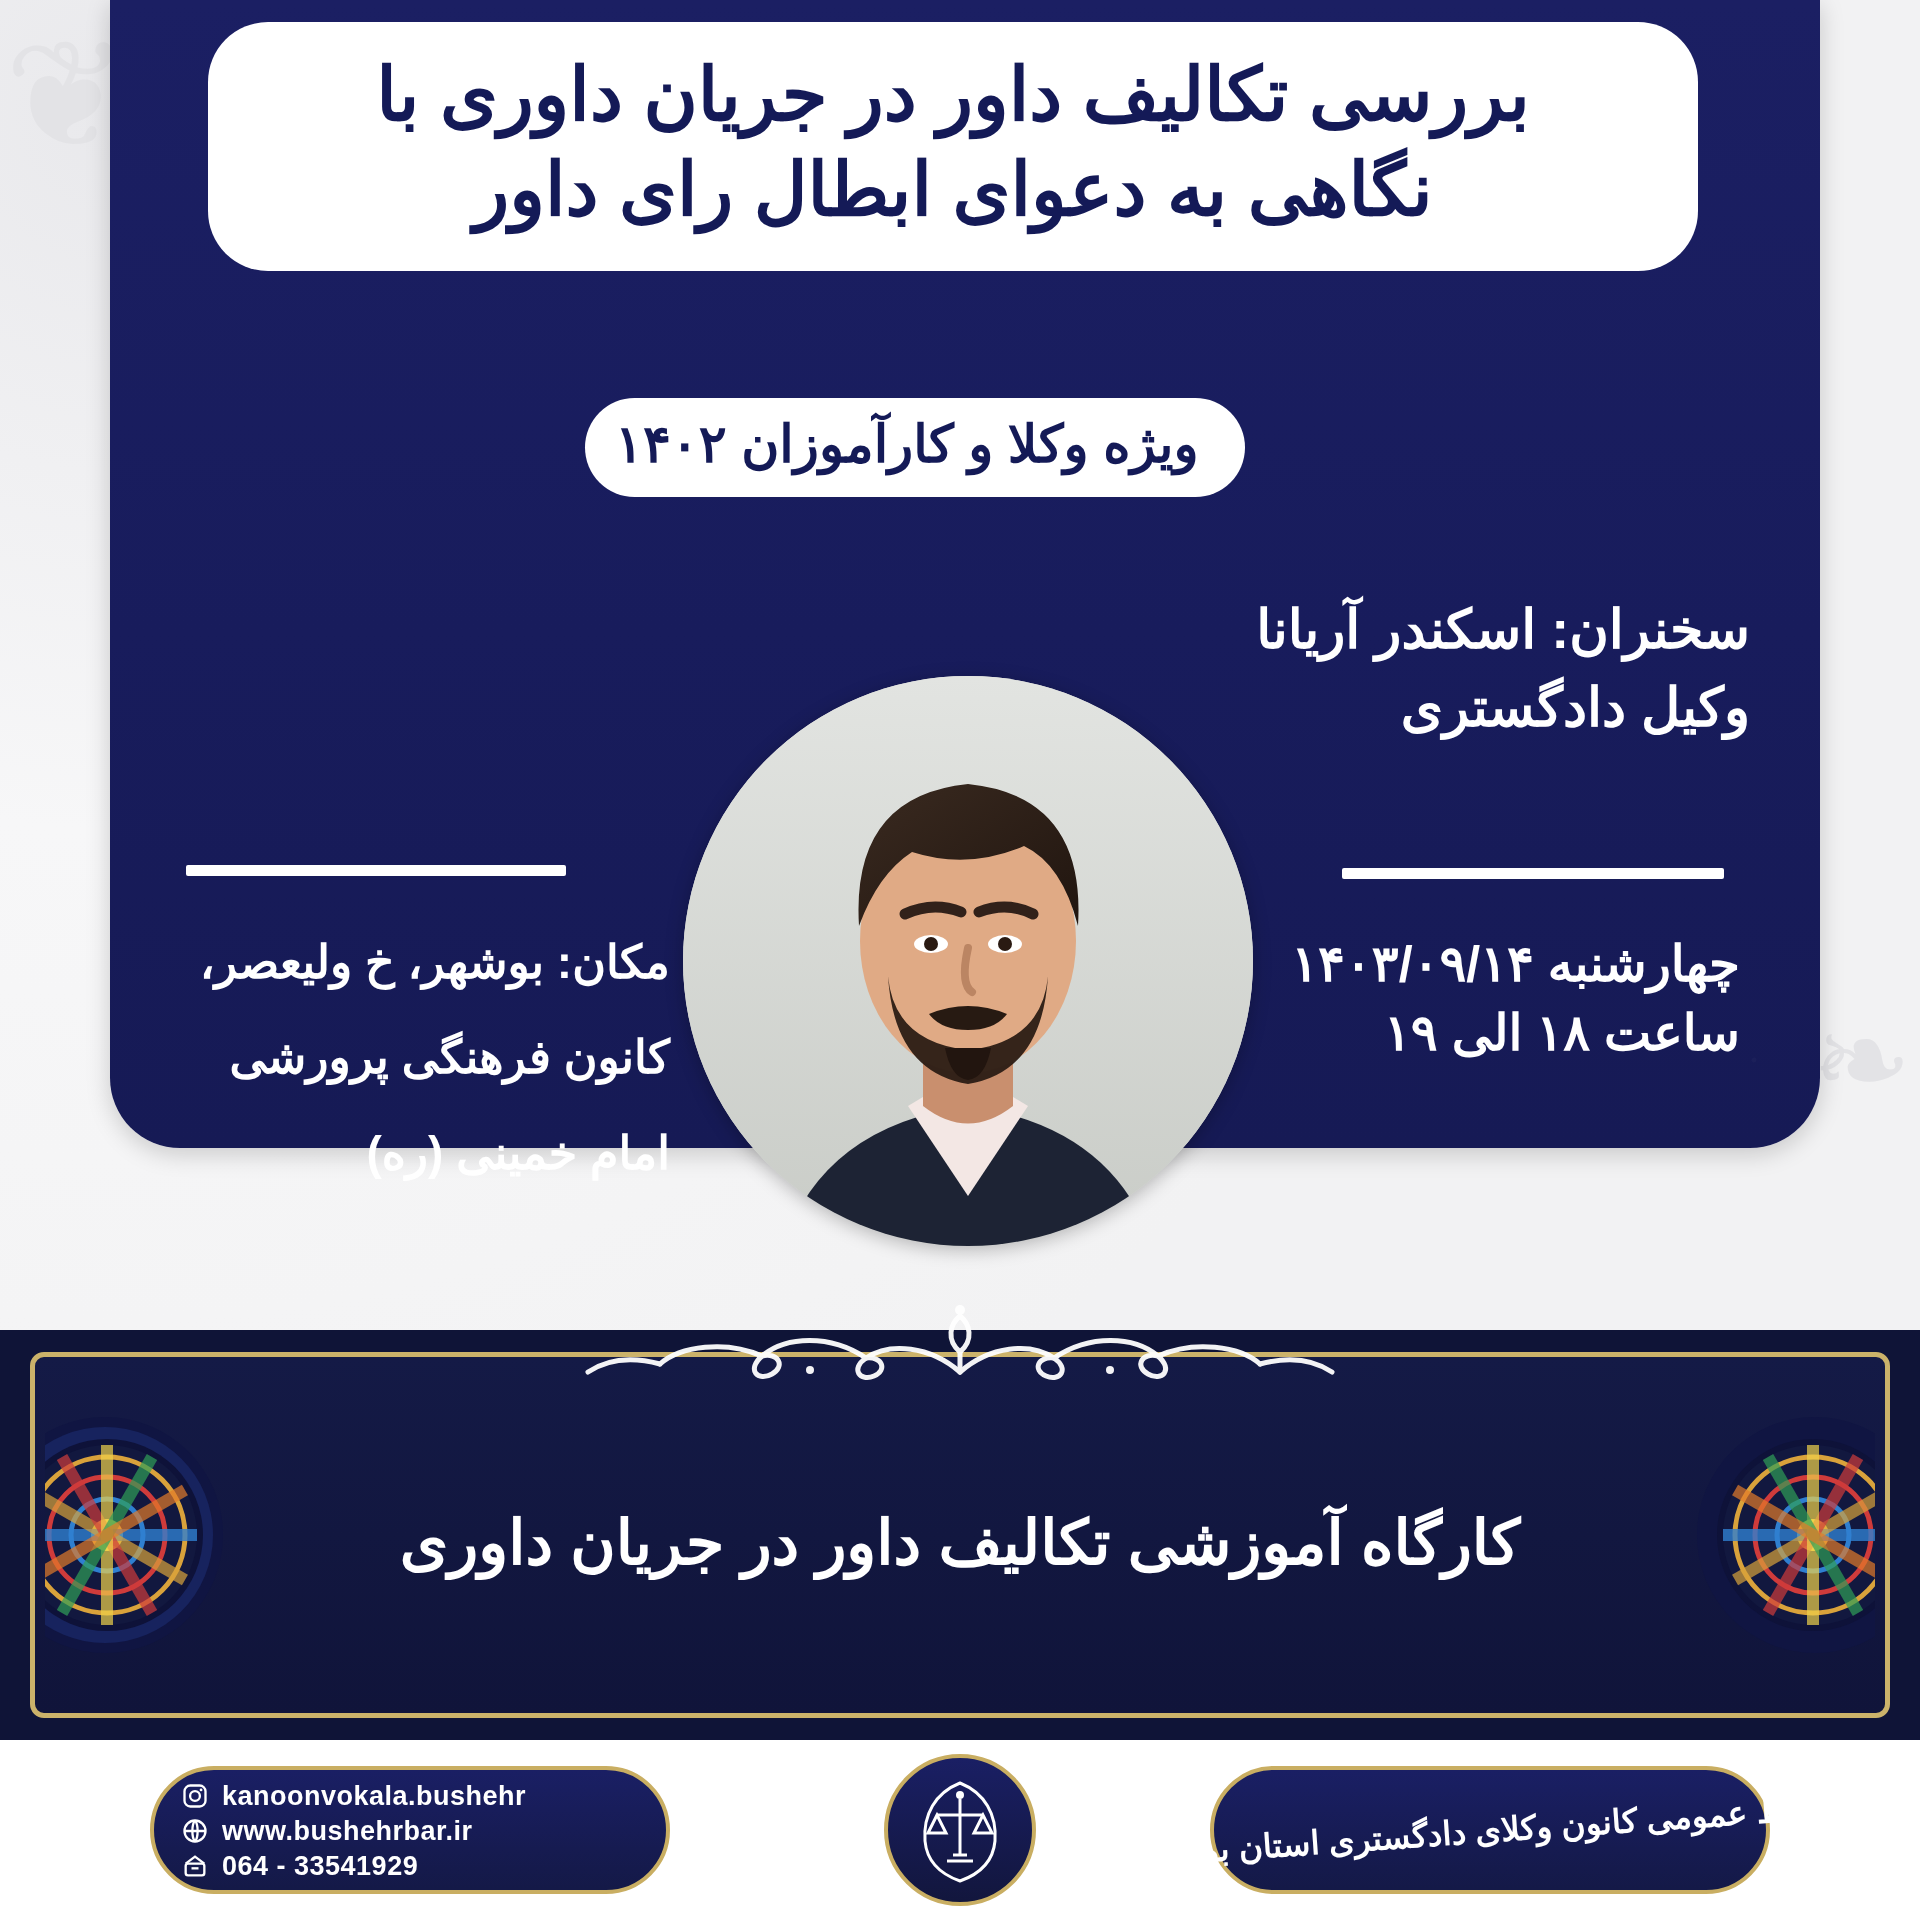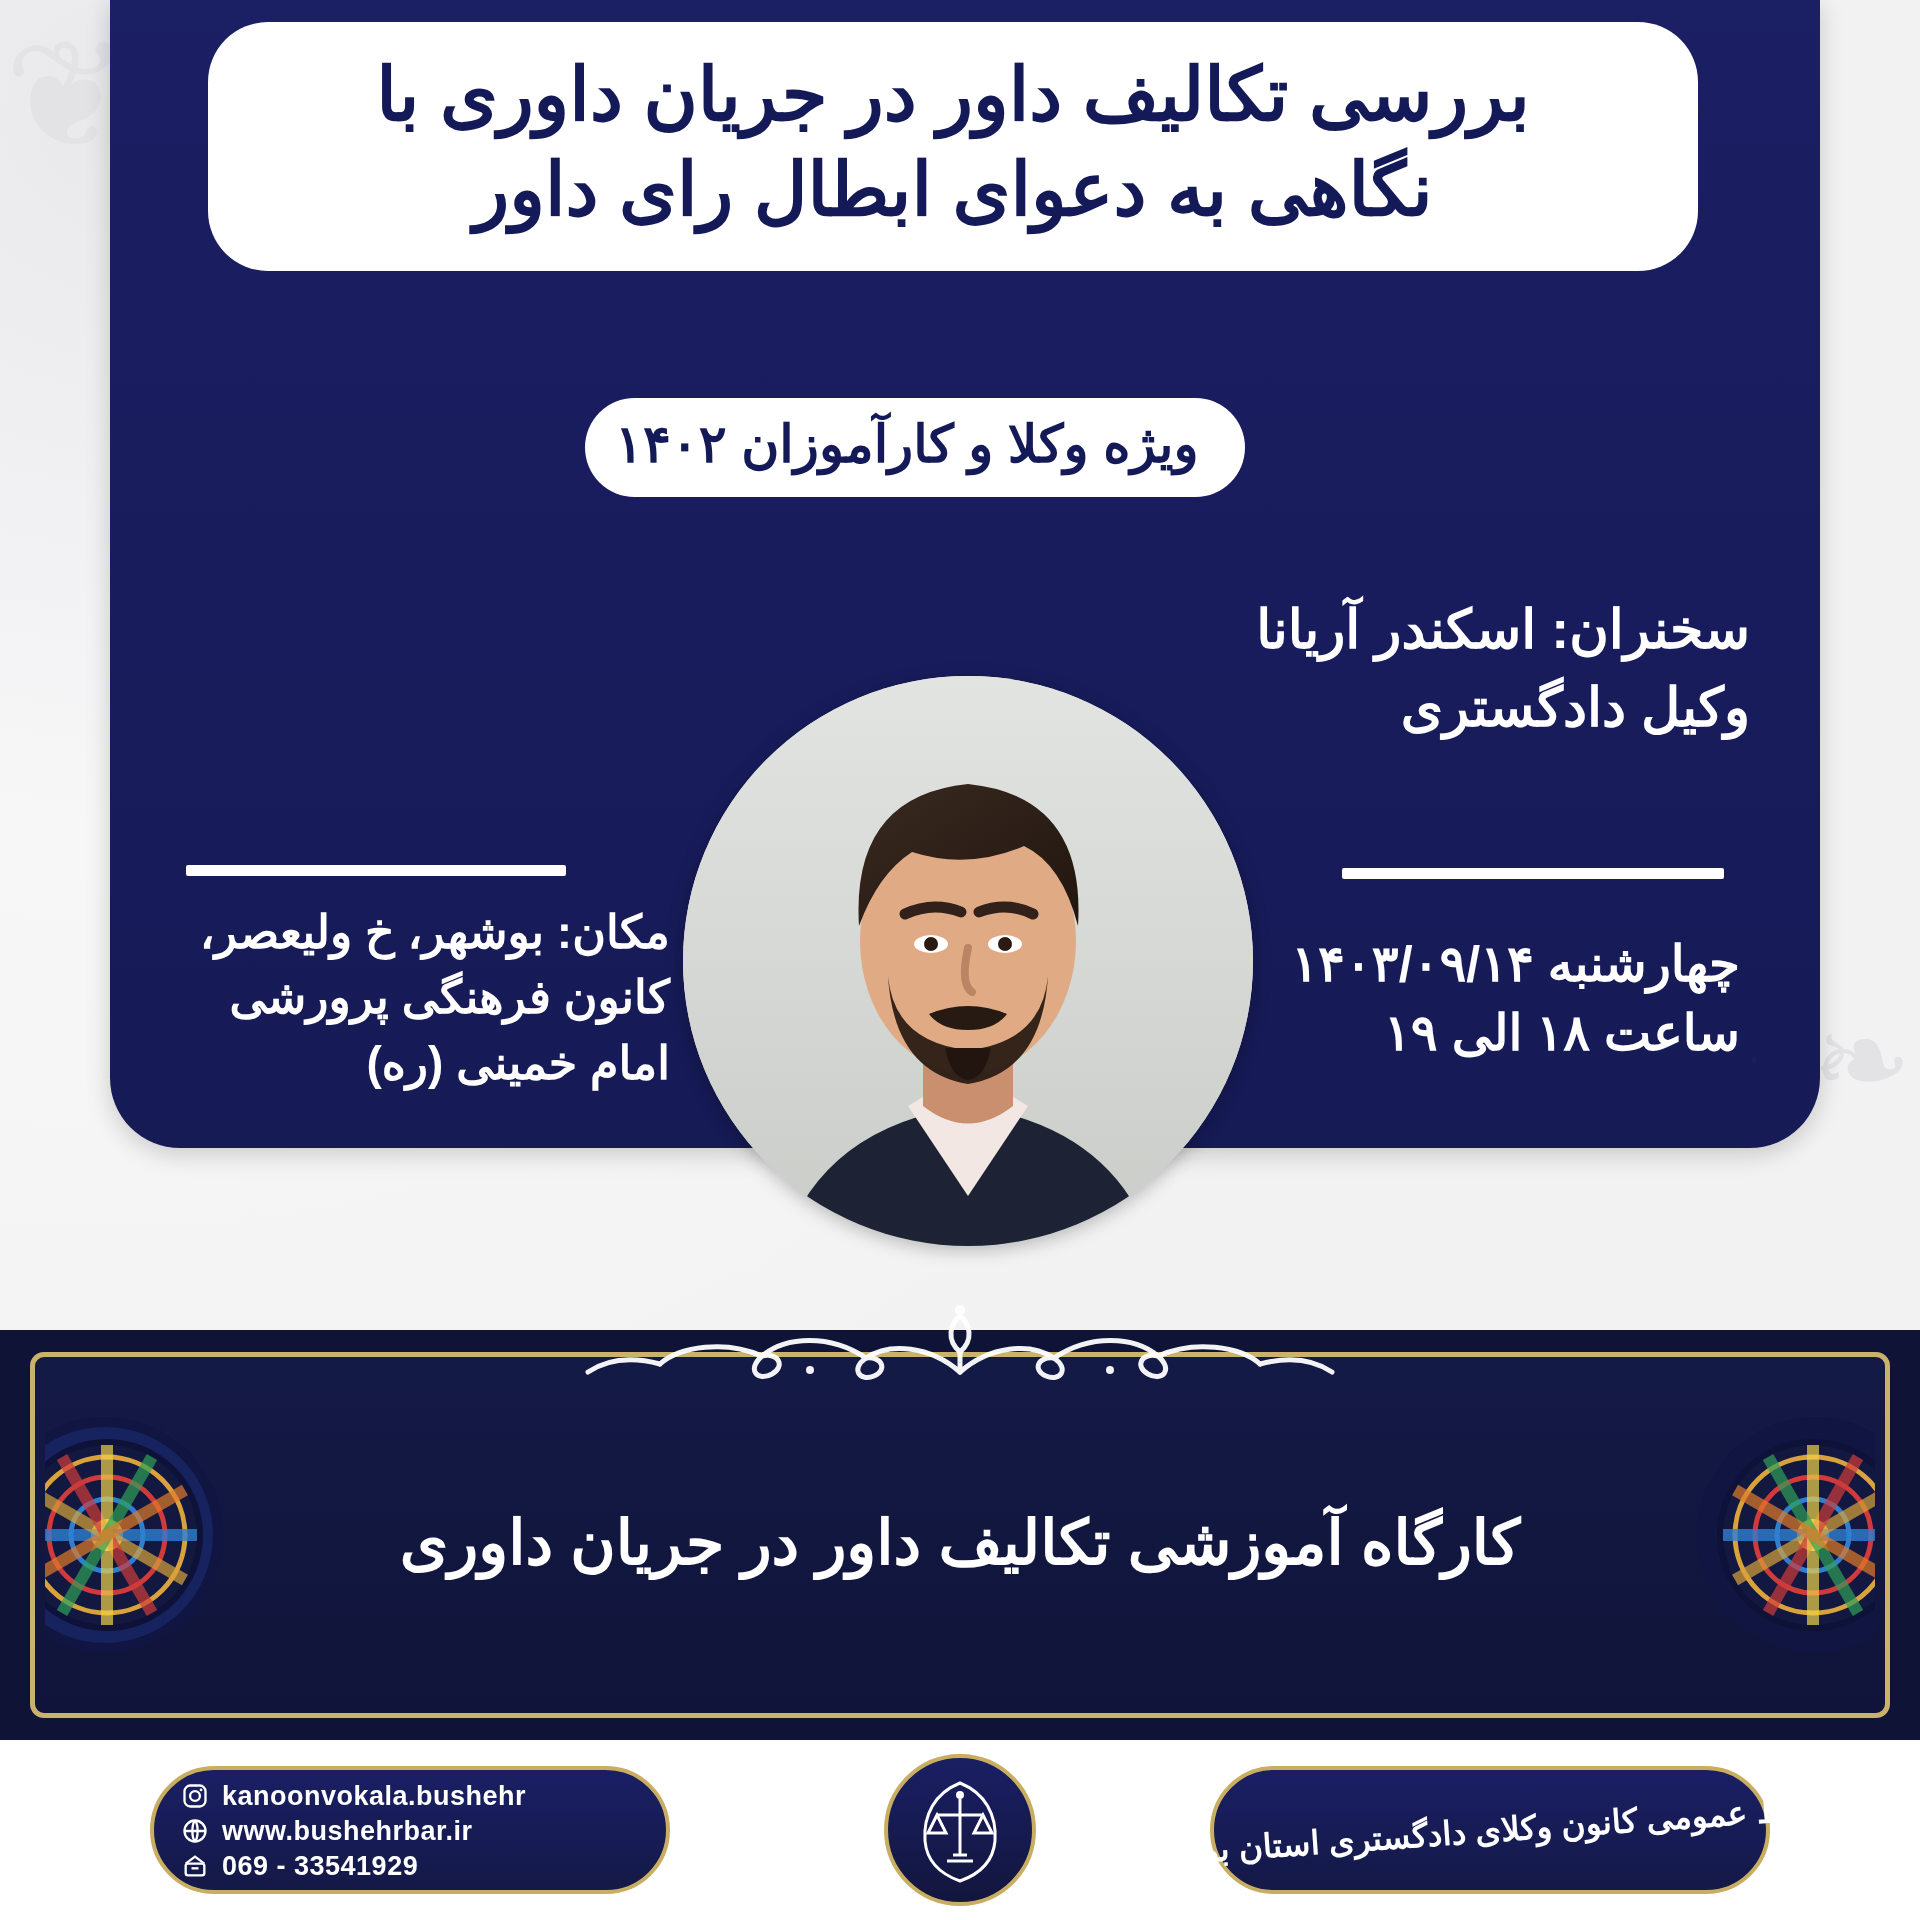--- a/index.html
+++ b/index.html
@@ -157,20 +157,21 @@
     text-align: left;
     color: #ffffff;
     direction: rtl;
   }
   .location .ln {
     font-weight: 700;
     font-size: 46px;
     line-height: 1.42;
     white-space: nowrap;
     text-align: right;
+    margin-top: 30px;
   }
 
   
   .portrait {
     position: absolute;
     left: 683px;
     top: 676px;
     width: 570px;
     height: 570px;
     border-radius: 50%;
@@ -510,21 +511,21 @@
         </div>
 
         <div class="contact-row">
           <span class="ic">
             <svg width="28" height="28" viewBox="0 0 24 24" fill="none" stroke="#ffffff" stroke-width="2" aria-hidden="true">
               <rect x="4" y="10" width="16" height="10" rx="2"></rect>
               <path d="M4 10l8-6 8 6"></path>
               <path d="M9 14h6"></path>
             </svg>
           </span>
-          <span class="tx">069 - 33541929</span>
+          <span class="tx">064 - 33541929</span>
         </div>
 
       </div>
     </div>
 
     <div class="emblem">
       <svg width="118" height="118" viewBox="0 0 118 118" aria-hidden="true">
         <g fill="none" stroke="#ffffff" stroke-width="3">
           <path d="M59 12 C 34 22, 22 44, 24 70 C 26 92, 42 104, 59 110 C 76 104, 92 92, 94 70 C 96 44, 84 22, 59 12 Z"></path>
           <path d="M59 28 v56"></path>

